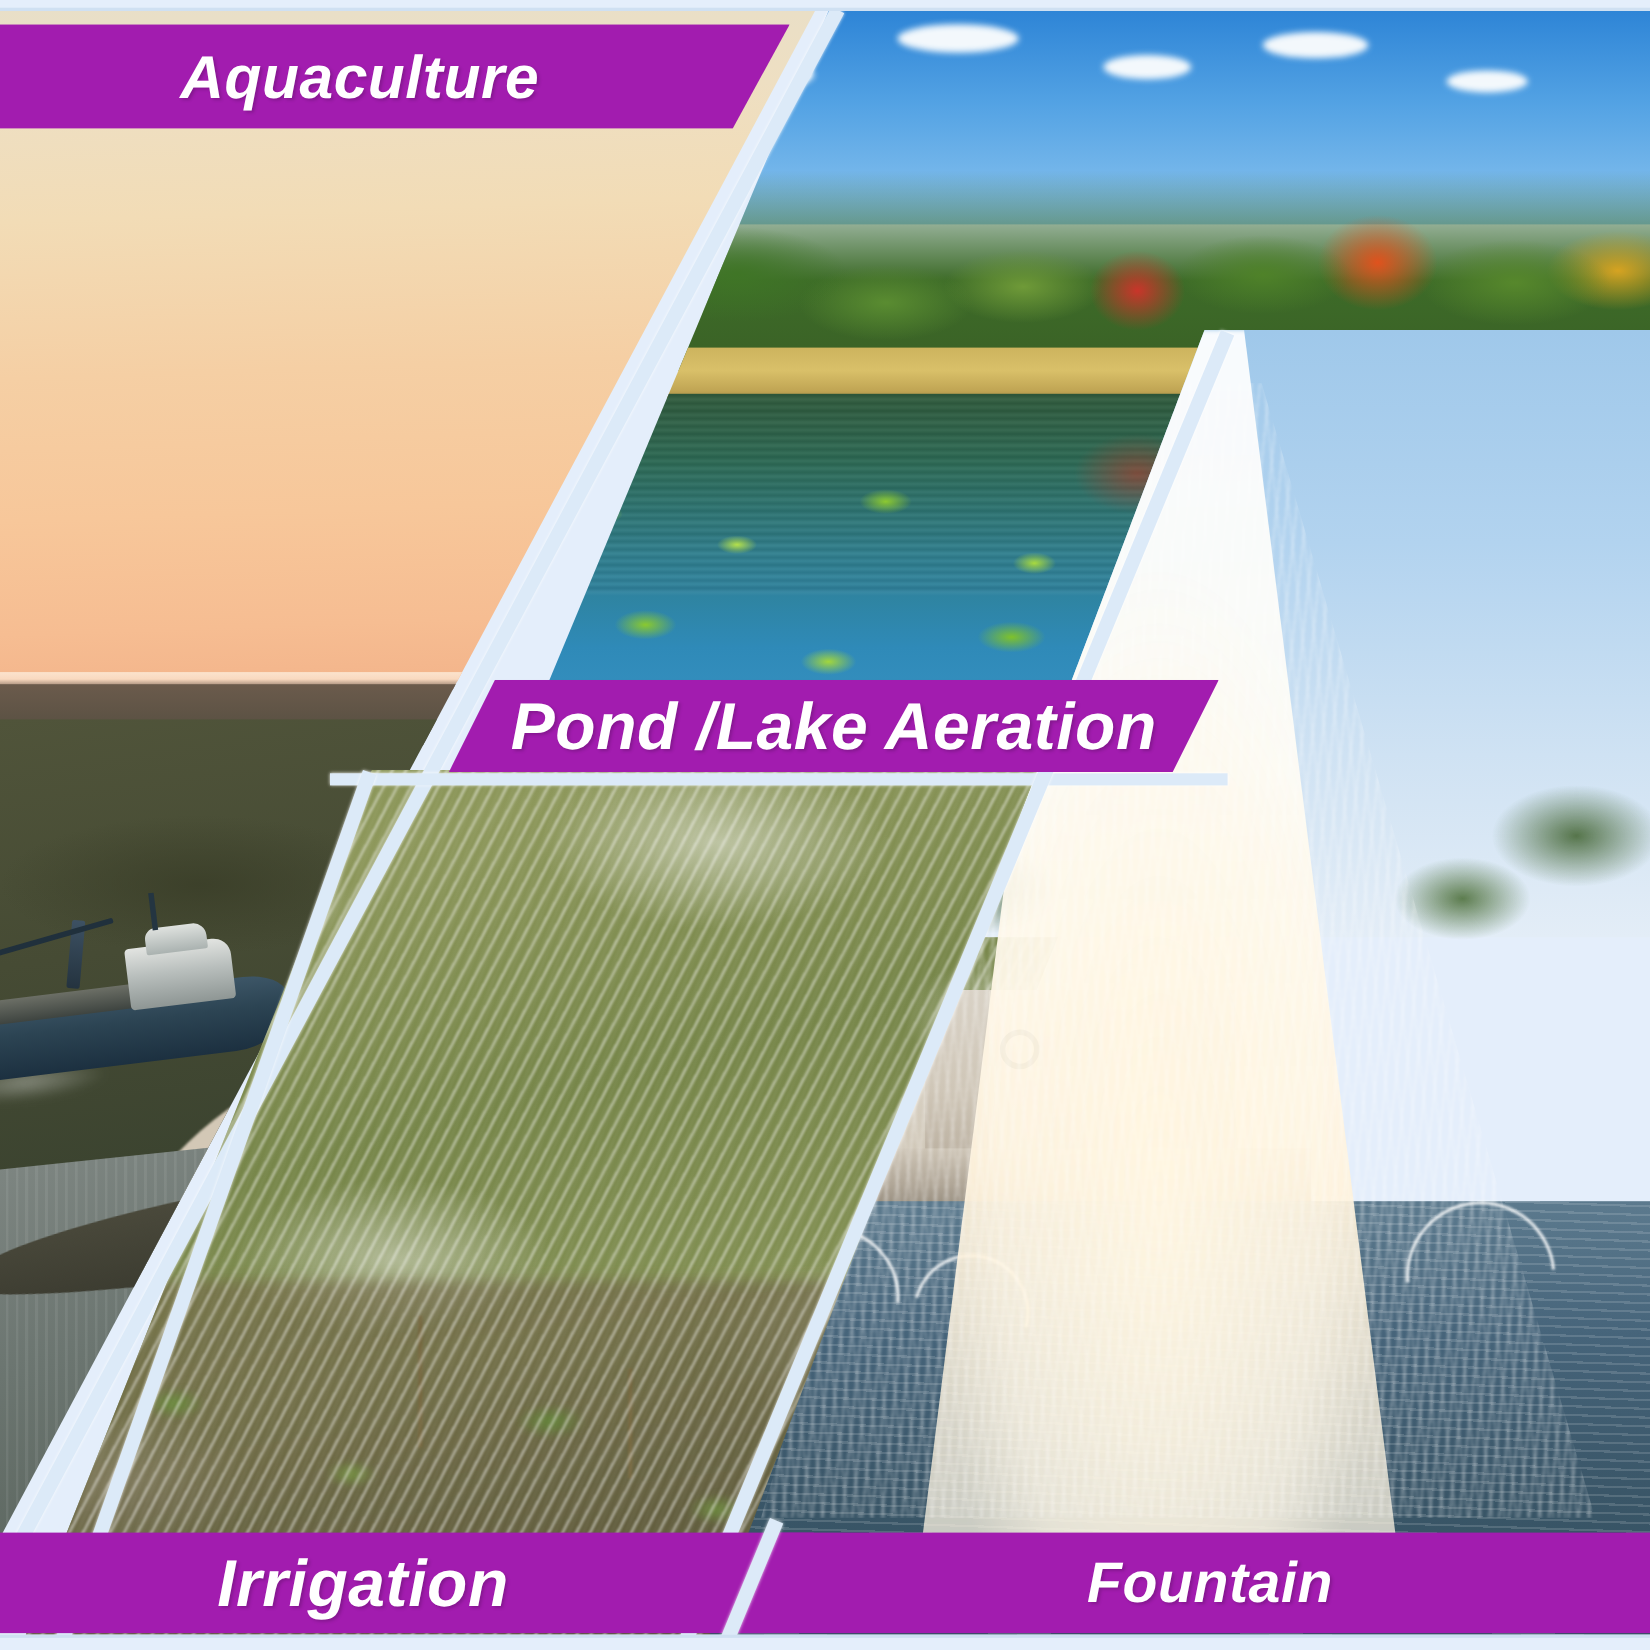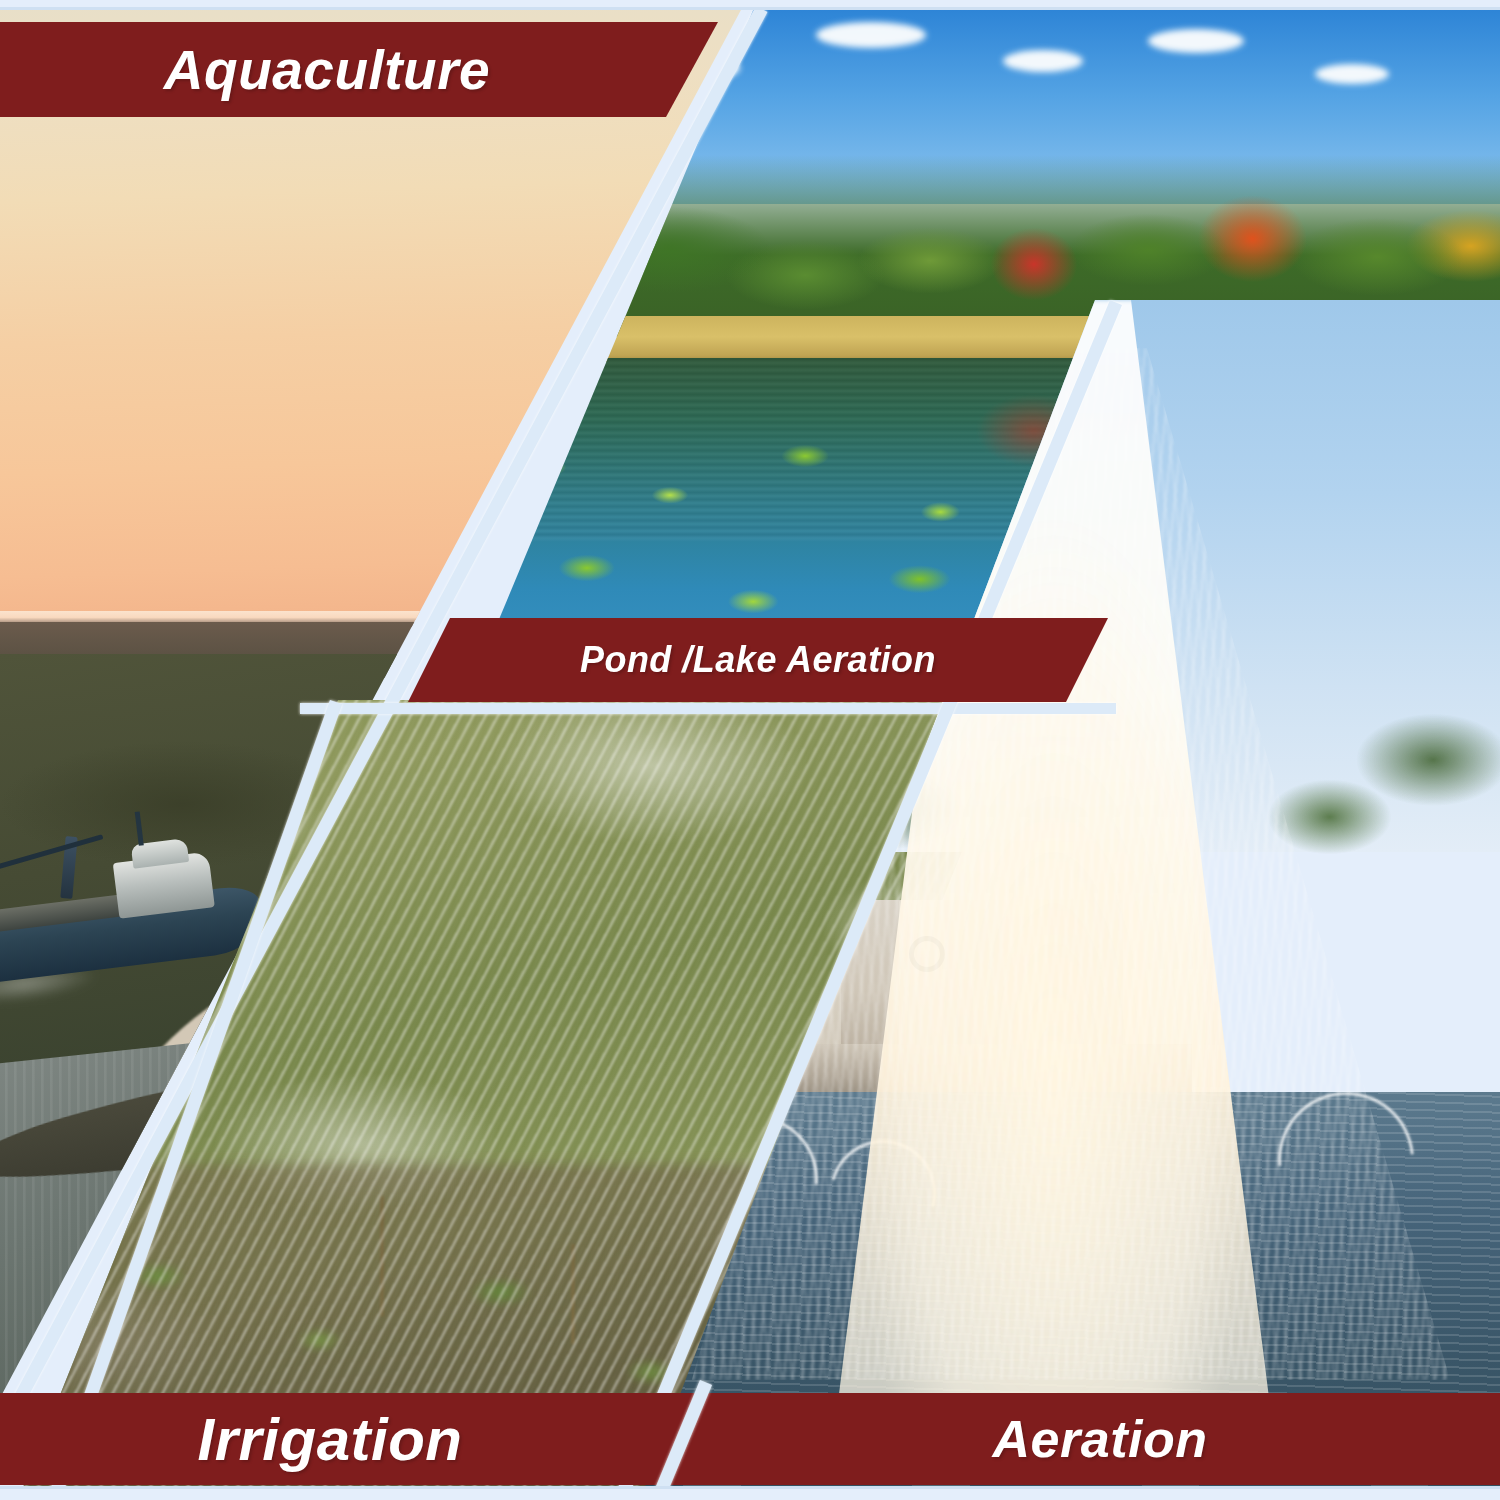--- a/index.html
+++ b/index.html
@@ -325,21 +325,21 @@
   .divider {
     position: absolute;
     background: #dceaf8;
     transform-origin: 0 0;
     box-shadow: 0 0 3px rgba(255,255,255,.9);
   }
 
   
   .banner {
     position: absolute;
-    background: #7f1d1d;
+    background: #a21caf;
     display: flex;
     align-items: center;
     box-sizing: border-box;
   }
   .banner span {
     color: #ffffff;
     font-weight: bold;
     font-style: italic;
     letter-spacing: .5px;
     text-shadow: 2px 2px 3px rgba(0,0,0,.18);
@@ -351,21 +351,21 @@
     clip-path: polygon(0 0, 718px 0, 666px 95px, 0 95px);
     justify-content: center;
   }
   .b-aqua span { font-size: 55px; transform: translateX(-32px); }
 
   .b-pond {
     left: 408px; top: 618px; width: 700px; height: 84px;
     clip-path: polygon(42px 0, 700px 0, 658px 84px, 0 84px);
     justify-content: center;
   }
-  .b-pond span { font-size: 36px; }
+  .b-pond span { font-size: 60px; }
 
   .b-irr {
     left: 0; top: 1393px; width: 740px; height: 92px;
     clip-path: polygon(0 0, 740px 0, 697px 92px, 0 92px);
     justify-content: center;
   }
   .b-irr span { font-size: 60px; transform: translateX(-40px); }
 
   .b-fount {
     left: 660px; top: 1393px; width: 840px; height: 92px;
@@ -477,21 +477,21 @@
 
   <div class="banner b-pond">
     <span>Pond /Lake Aeration</span>
   </div>
 
   <div class="banner b-irr">
     <span>Irrigation</span>
   </div>
 
   <div class="banner b-fount">
-    <span>Aeration</span>
+    <span>Fountain</span>
   </div>
 
   <div class="divider" style="left:700px;top:1380px;width:13px;height:125px;transform:rotate(22.5deg);"></div>
 
   <div class="frame-top">
     <div class="frame-hair" style="top:7px;"></div>
   </div>
   <div class="frame-bottom">
     <div class="frame-hair" style="top:0;"></div>
   </div>

